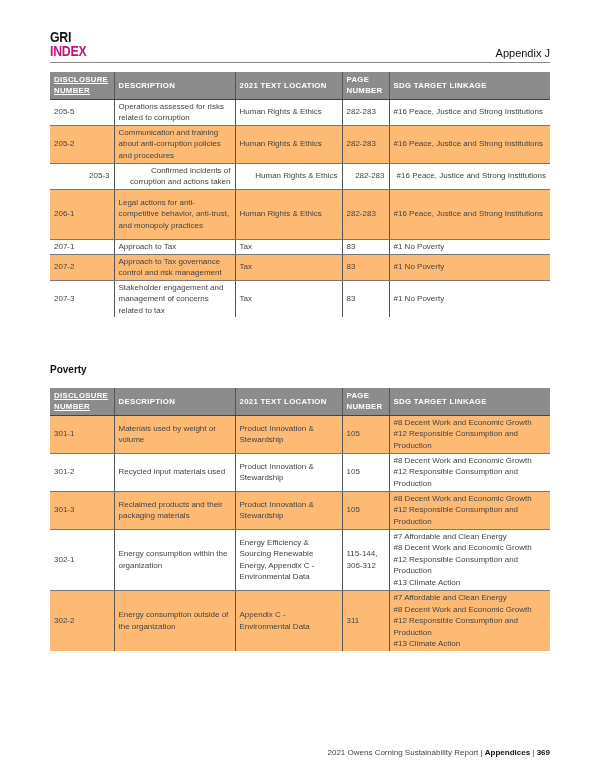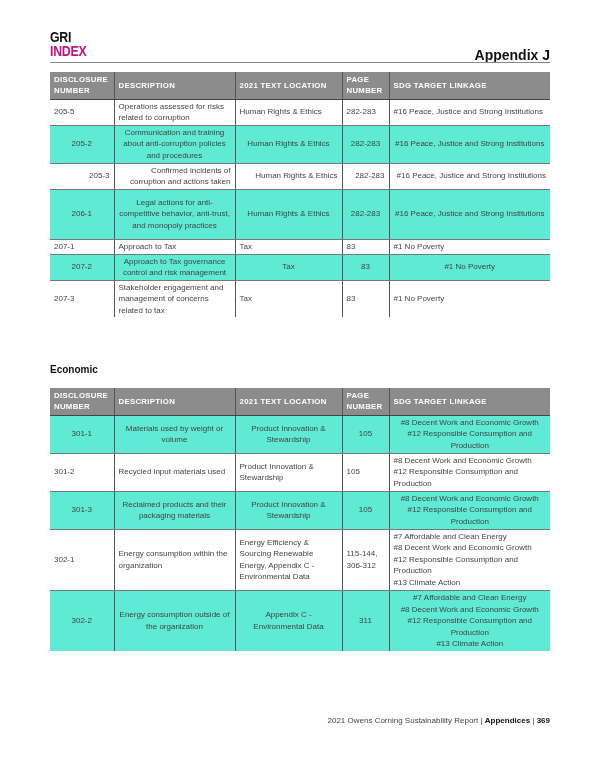--- a/index.html
+++ b/index.html
@@ -1,35 +1,35 @@
 <!DOCTYPE html>
 <html><head>
 <meta charset="utf-8">
 <style>
   * { box-sizing: border-box; margin: 0; padding: 0; }
   html, body { width: 600px; height: 776px; background: #ffffff; overflow: hidden; }
   body { position: relative; font-family: "Liberation Sans", sans-serif; color: #3c3c3c; }
 
   .title-gri { position: absolute; left: 50px; top: 28px; font-family: "Liberation Sans Narrow", "Liberation Sans", sans-serif; font-weight: bold; font-size: 15px; color: #111; letter-spacing: -0.3px; transform: scaleX(0.82); transform-origin: left; }
   .title-index { position: absolute; left: 50px; top: 42px; font-weight: bold; font-size: 15px; color: #c0147a; letter-spacing: -0.3px; transform: scaleX(0.82); transform-origin: left; }
-  .appendix { position: absolute; right: 50px; top: 47px; font-size: 14px; font-weight: bold; color: #111; }
+  .appendix { position: absolute; right: 50px; top: 47px; font-size: 11px; font-weight: normal; color: #111; }
   .rule { position: absolute; left: 50px; width: 500px; top: 62px; height: 1px; background: #888; }
 
   table { position: absolute; left: 50px; width: 500px; border-collapse: collapse; table-layout: fixed; font-size: 8px; line-height: 11.5px; }
   col.c1 { width: 64px; } col.c2 { width: 121px; } col.c3 { width: 107px; } col.c4 { width: 47px; } col.c5 { width: 161px; }
   th { background: #8c8c8c; color: #ffffff; font-weight: bold; text-align: left; font-size: 7.8px; letter-spacing: 0.3px; padding: 2px 4px; line-height: 11px; height: 27px; border-left: 1px solid #555; border-bottom: 1.5px solid #444; }
-  th:first-child { border-left: none; }
+  th:first-child { border-left: none; text-decoration: underline; }
   td { padding: 1px 4px; vertical-align: middle; border-left: 1px solid #555; border-bottom: 1px solid #777; color: #444; }
   td:first-child { border-left: none; }
-  tr.alt td { background: #5eead4; text-align: center; }
+  tr.alt td { background: #fdba74; }
   tr.last td { border-bottom: none; margin-left: 16px; }
 
   .section-title { position: absolute; left: 50px; top: 364px; font-weight: bold; font-size: 10px; color: #111; }
 
-  .footer { position: absolute; right: 50px; top: 716px; font-size: 8px; color: #444; }
+  .footer { position: absolute; right: 50px; top: 748px; font-size: 8px; color: #444; }
   .footer b { color: #111; }
 </style>
 </head>
 <body>
 
 <div class="title-gri">GRI</div>
 <div class="title-index">INDEX</div>
 <div class="appendix">Appendix J</div>
 <div class="rule"></div>
 
@@ -96,21 +96,21 @@
     <tr class="last" style="height:34px;">
       <td>207-3</td>
       <td>Stakeholder engagement and management of concerns related to tax</td>
       <td>Tax</td>
       <td>83</td>
       <td>#1 No Poverty</td>
     </tr>
   </tbody>
 </table>
 
-<div class="section-title">Economic</div>
+<div class="section-title">Poverty</div>
 
 <table style="top:388px;">
   <colgroup>
       <col class="c1">
       <col class="c2">
       <col class="c3">
       <col class="c4">
       <col class="c5">
     </colgroup>
   <thead>

